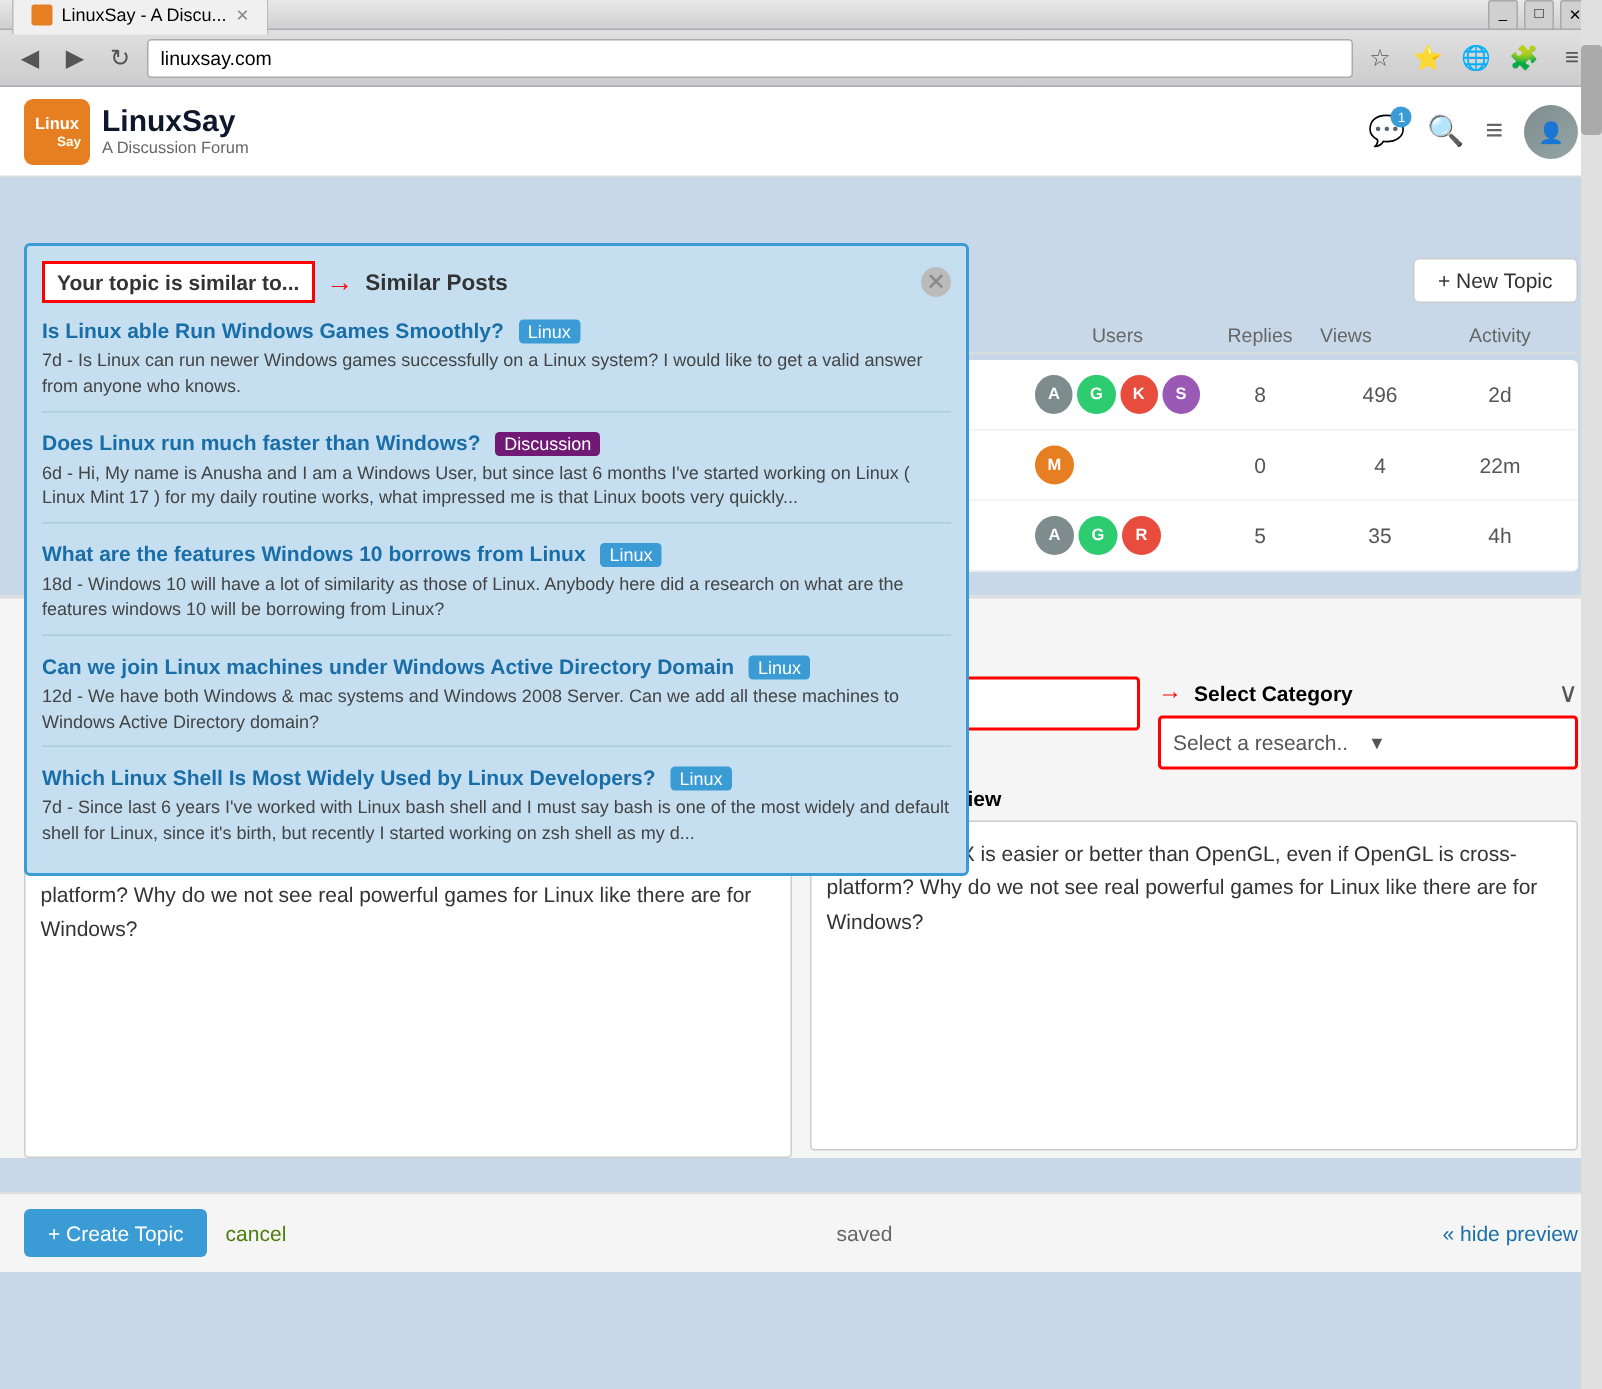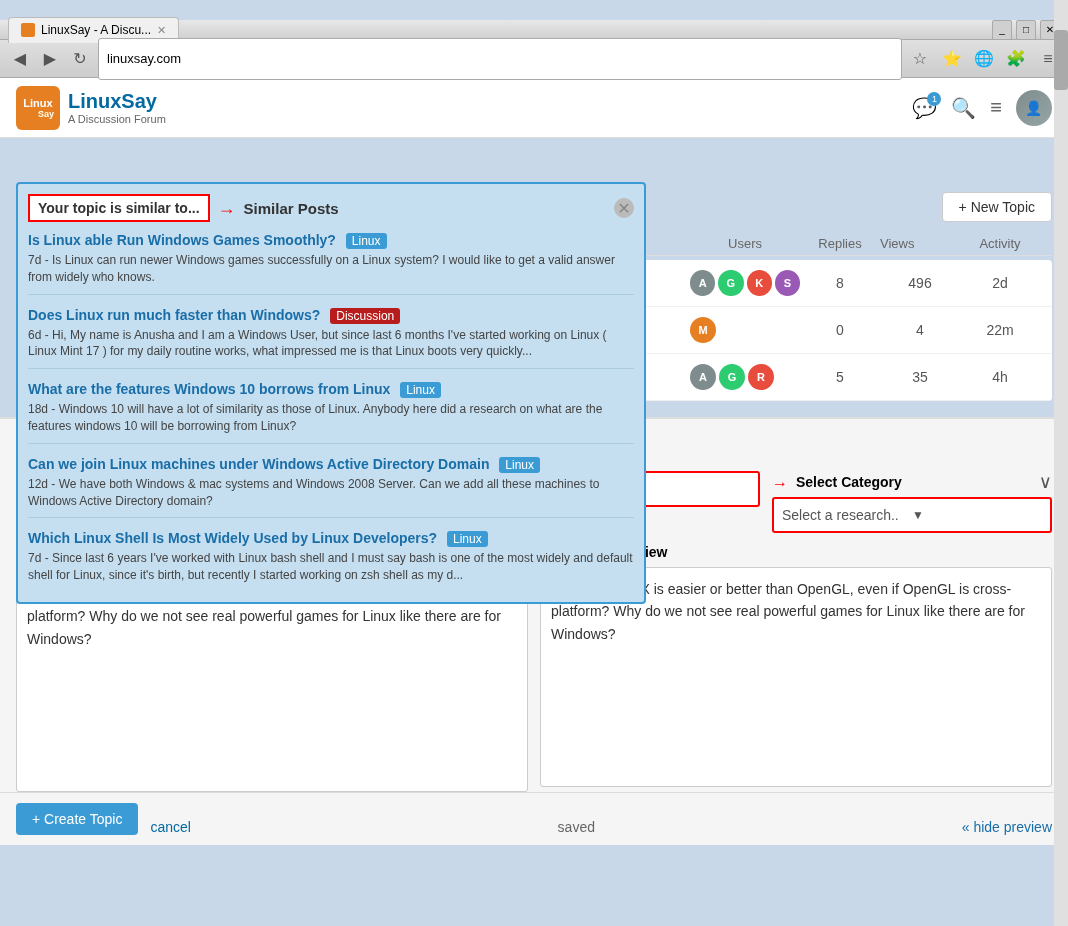--- a/index.html
+++ b/index.html
@@ -7,21 +7,20 @@
 
     
     .browser-titlebar {
       background: linear-gradient(to bottom, #e8e8e8, #d0d0d0);
       height: 20px;
       display: flex;
       align-items: center;
       padding: 0 8px;
       border-bottom: 1px solid #aaa;
       justify-content: space-between;
-      margin-top: 20px;
     }
     .browser-titlebar-left {
       display: flex;
       align-items: center;
       gap: 6px;
     }
     .tab {
       background: #f0f0f0;
       border: 1px solid #bbb;
       border-bottom: none;
@@ -63,21 +62,21 @@
       width: 24px; height: 24px;
       background: none;
       border: none;
       font-size: 16px;
       cursor: pointer;
       color: #555;
       display: flex; align-items: center; justify-content: center;
     }
     .address-bar {
       flex: 1;
-      height: 42px;
+      height: 26px;
       border: 1px solid #aaa;
       border-radius: 3px;
       padding: 0 8px;
       font-size: 13px;
       background: white;
     }
     .toolbar-icons {
       display: flex;
       gap: 8px;
       align-items: center;
@@ -114,21 +113,21 @@
     .logo-icon {
       width: 44px; height: 44px;
       background: #e67e22;
       border-radius: 6px;
       display: flex; align-items: center; justify-content: center;
       color: white;
       font-weight: bold;
       font-size: 18px;
     }
     .logo-text { line-height: 1.2; }
-    .logo-text .site-name { font-size: 20px; font-weight: bold; color: #0369a1; }
+    .logo-text .site-name { font-size: 20px; font-weight: bold; color: #0f172a; }
     .logo-text .tagline { font-size: 11px; color: #666; }
     .site-header-right {
       display: flex;
       align-items: center;
       gap: 14px;
     }
     .header-icon {
       font-size: 20px;
       color: #666;
       cursor: pointer;
@@ -230,21 +229,21 @@
     .post-tag {
       display: inline-block;
       padding: 1px 6px;
       border-radius: 3px;
       font-size: 12px;
       color: white;
       margin-left: 6px;
       font-weight: normal;
     }
     .tag-linux { background: #3a9bd5; }
-    .tag-discussion { background: #b91c1c; }
+    .tag-discussion { background: #701a75; }
     .similar-post-excerpt {
       font-size: 12px;
       color: #444;
       line-height: 1.4;
     }
 
     
     .forum-header-row {
       display: flex;
       align-items: center;
@@ -429,37 +428,38 @@
       color: #333;
       line-height: 1.6;
     }
 
     
     .bottom-bar {
       background: #f5f5f5;
       border-top: 1px solid #ddd;
       padding: 10px 16px;
       display: flex;
-      align-items: flex-end;
+      align-items: center;
       gap: 12px;
+      margin-top: 23px;
     }
     .create-topic-btn {
       background: #3a9bd5;
       color: white;
       border: none;
       border-radius: 4px;
       padding: 8px 16px;
       font-size: 14px;
       cursor: pointer;
       display: flex; align-items: center; gap: 4px;
     }
     .cancel-btn {
       background: none;
       border: none;
-      color: #0369a1;
+      color: #4d7c0f;
       font-size: 14px;
       cursor: pointer;
     }
     .saved-status {
       flex: 1;
       text-align: center;
       color: #666;
       font-size: 14px;
     }
     .hide-preview-btn {
@@ -550,21 +550,21 @@
         <span class="arrow-right">→</span>
         <span class="similar-posts-label">Similar Posts</span>
         <span class="similar-posts-close">✕</span>
       </div>
 
       <div class="similar-post-item">
         <div class="similar-post-title">
           Is Linux able Run Windows Games Smoothly?
           <span class="post-tag tag-linux">Linux</span>
         </div>
-        <div class="similar-post-excerpt">7d - Is Linux can run newer Windows games successfully on a Linux system? I would like to get a valid answer from widely who knows.</div>
+        <div class="similar-post-excerpt">7d - Is Linux can run newer Windows games successfully on a Linux system? I would like to get a valid answer from anyone who knows.</div>
       </div>
 
       <div class="similar-post-item">
         <div class="similar-post-title">
           Does Linux run much faster than Windows?
           <span class="post-tag tag-discussion">Discussion</span>
         </div>
         <div class="similar-post-excerpt">6d - Hi, My name is Anusha and I am a Windows User, but since last 6 months I've started working on Linux ( Linux Mint 17 ) for my daily routine works, what impressed me is that Linux boots very quickly...</div>
       </div>
 

